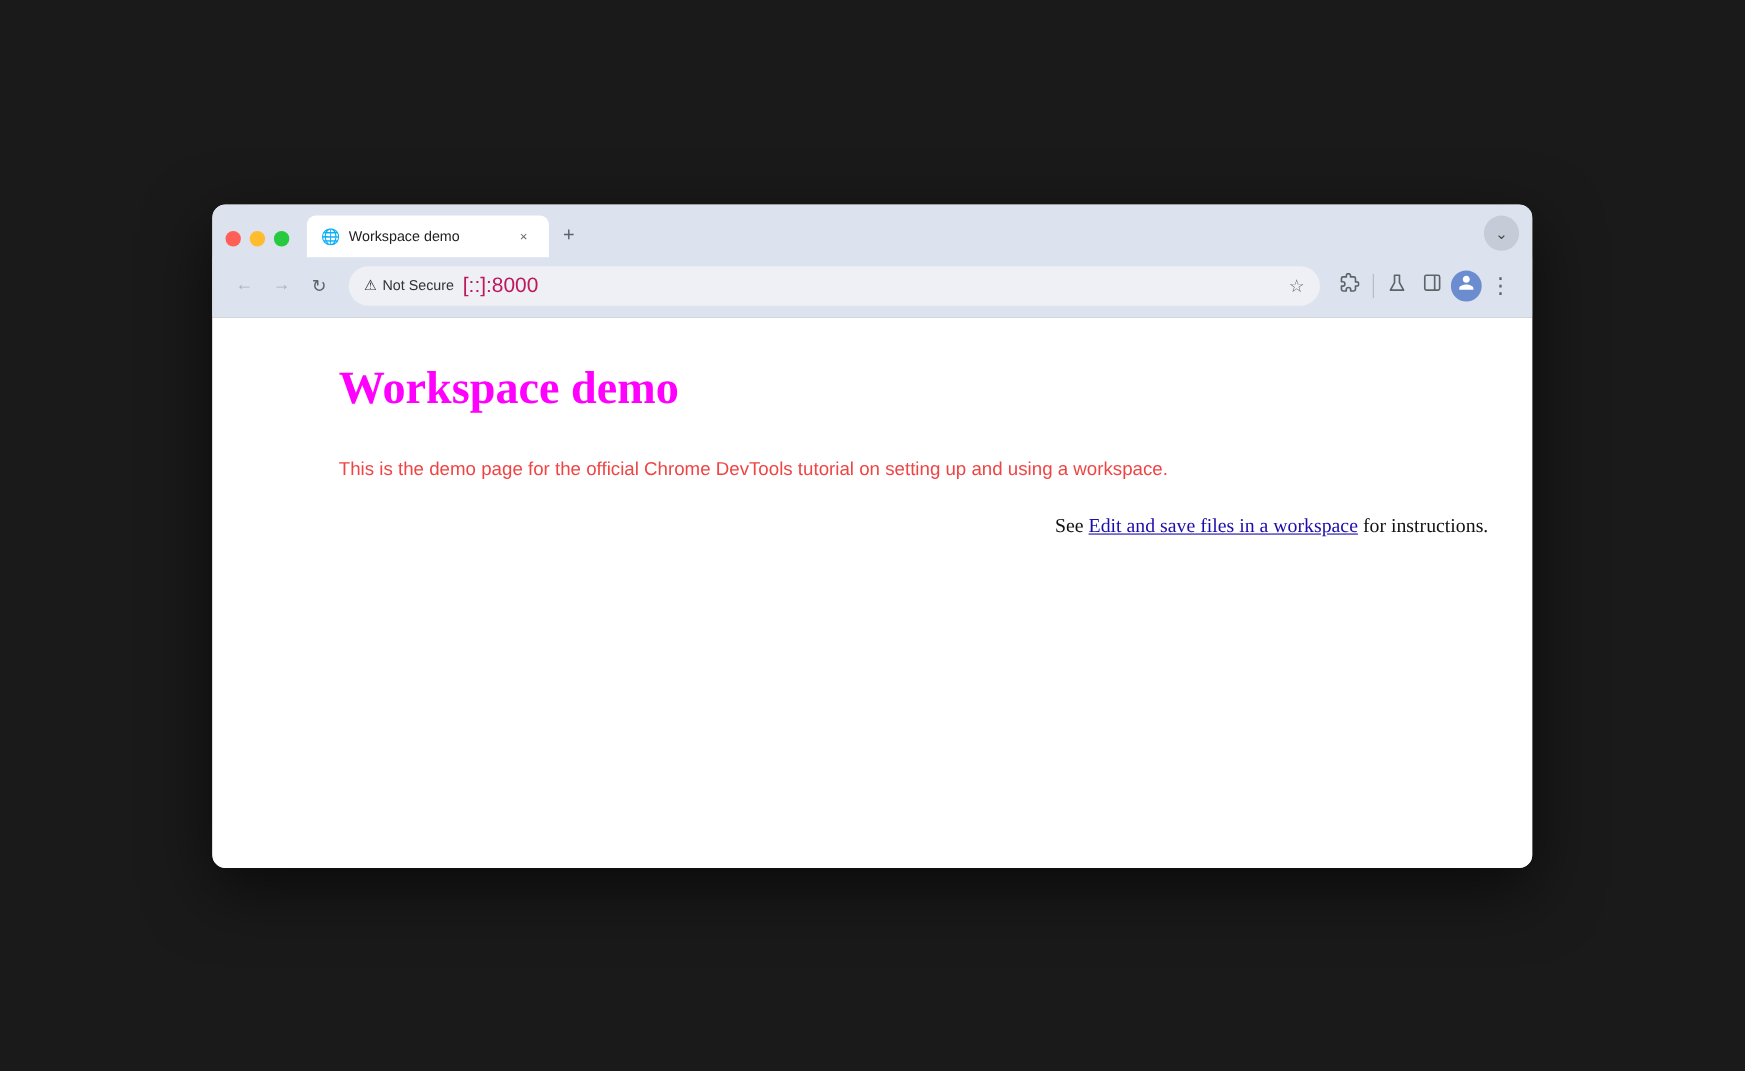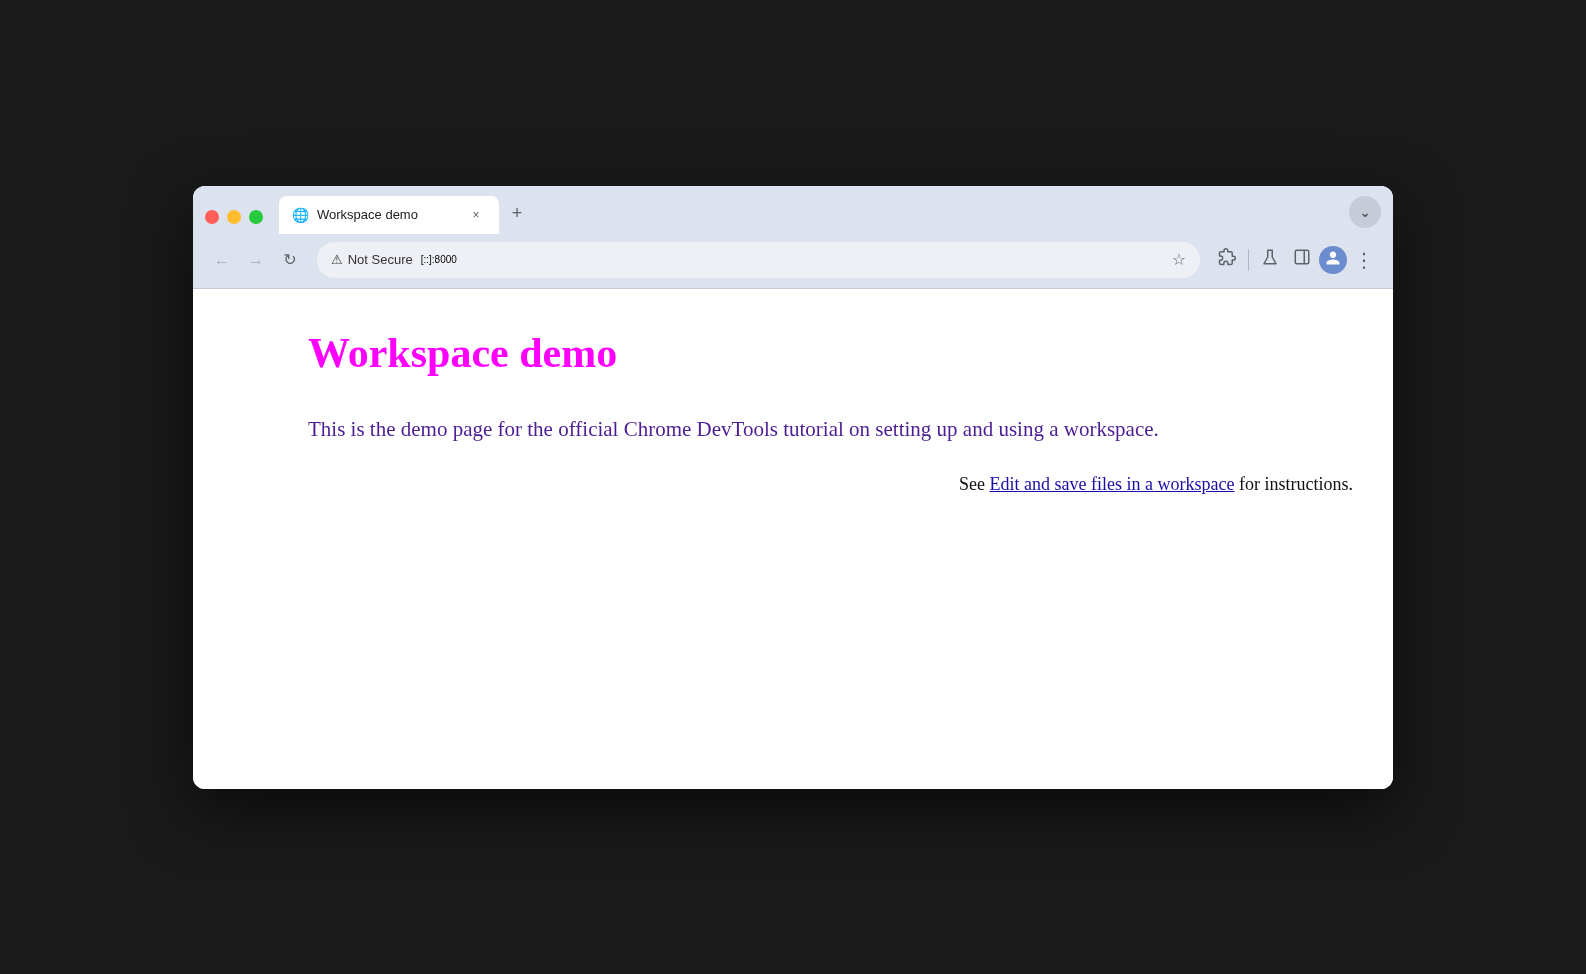--- a/index.html
+++ b/index.html
@@ -168,22 +168,22 @@
       white-space: nowrap;
     }
 
     .warning-icon {
       font-size: 13px;
       color: #333;
     }
 
     .url-text {
       flex: 1;
-      font-size: 10px;
-      color: #000000;
+      font-size: 19px;
+      color: #be185d;
     }
 
     .star-btn {
       font-size: 16px;
       color: #5f6368;
       cursor: pointer;
     }
 
     .toolbar-icons {
       display: flex;
@@ -237,24 +237,24 @@
 
     .page-title {
       font-size: 42px;
       font-weight: bold;
       color: #ff00ff;
       margin-bottom: 36px;
       font-family: Georgia, 'Times New Roman', serif;
     }
 
     .page-description {
-      font-size: 21px;
-      color: #4c1d95;
+      font-size: 17px;
+      color: #ef4444;
       margin-bottom: 24px;
-      font-family: Liberation Serif, serif;
+      font-family: Liberation Sans, sans-serif;
       line-height: 1.6;
     }
 
     .page-link-text {
       font-size: 18px;
       color: #111;
       font-family: Georgia, 'Times New Roman', serif;
       line-height: 1.6;
       text-align: right;
     }

